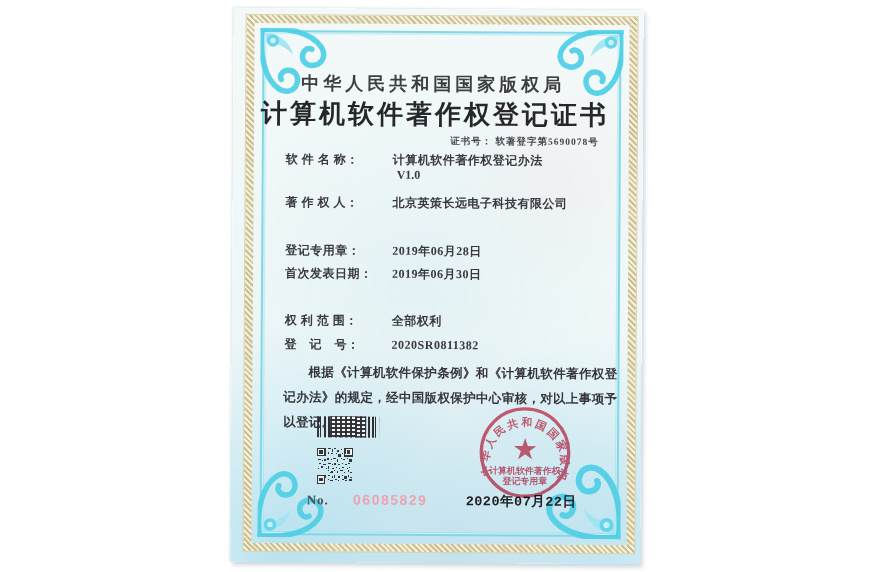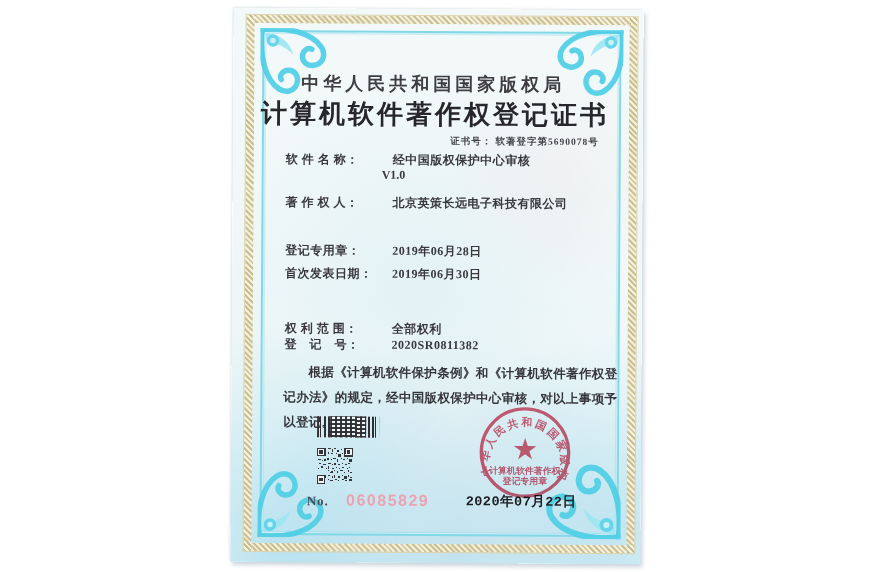--- a/index.html
+++ b/index.html
@@ -48,21 +48,21 @@
     position:absolute;left:0;right:6px;top:88px;text-align:center;
     font-size:26px;font-weight:900;color:#26262b;letter-spacing:3px;
   }
   .certno{
     position:absolute;right:44px;top:126px;
     font-size:9.5px;font-weight:600;color:#44444a;letter-spacing:1px;text-align:right;
   }
   .field-row{position:absolute;left:53px;font-size:12px;font-weight:700;color:#38383e;}
   .field-label{display:inline-block;width:104px;letter-spacing:.5px;}
   .field-value{letter-spacing:.5px;}
-  .version-line{position:absolute;left:149px;top:159px;font-size:12px;font-weight:700;color:#38383e;}
+  .version-line{position:absolute;left:164px;top:159px;font-size:12px;font-weight:700;color:#38383e;}
   .statement{
     position:absolute;left:52px;top:352px;width:334px;
     font-size:12.5px;font-weight:700;color:#35353b;line-height:25px;
     text-indent:25px;letter-spacing:.3px;text-align:justify;margin:0;
   }
   
   .barcode{
     position:absolute;left:86px;top:408px;width:62px;height:21px;
     background:
       repeating-linear-gradient(90deg,#2f2f33 0 2px,transparent 2px 3px,#2f2f33 3px 4px,
@@ -71,22 +71,22 @@
   .barcode-matrix{
     position:absolute;left:13px;right:13px;top:0;bottom:0;background-color:#eef6f6;
     background-image:
       repeating-linear-gradient(0deg,rgba(45,45,50,.95) 0 2px,transparent 2px 4px),
       repeating-linear-gradient(90deg,rgba(45,45,50,.95) 0 2px,transparent 2px 5px);
   }
   .qrcode{position:absolute;left:86px;top:439px;width:36px;height:37px;}
   
   .serial{position:absolute;left:76px;top:483px;font-size:13px;}
   .serial-label{color:#4c4c52;font-weight:600;letter-spacing:1px;text-align:center;}
-  .serial-number{color:#ecA3b0;font-weight:600;letter-spacing:1.5px;margin-left:14px;
-    font-family:"Liberation Sans","DejaVu Sans",sans-serif;font-size:16px;}
+  .serial-number{color:#ecA3b0;font-weight:600;letter-spacing:1.5px;margin-left:21px;
+    font-family:"Liberation Sans","DejaVu Sans",sans-serif;font-size:14px;}
   .issue-date{
     position:absolute;left:235px;top:483px;font-size:13.5px;font-weight:900;
     color:#202024;letter-spacing:.5px;
     font-family:Liberation Mono, monospace;
   }
   .stamp{
     position:absolute;left:247px;top:396px;width:94px;height:94px;
     mix-blend-mode:multiply;opacity:.9;
   }
   .stamp text{font-family:"Liberation Serif","DejaVu Serif",serif;}
@@ -130,36 +130,36 @@
 
   <div class="issuer">中华人民共和国国家版权局</div>
   <div class="cert-title">计算机软件著作权登记证书</div>
   <div class="certno">
     <span>证书号：</span>
     <span>软著登字第5690078号</span>
   </div>
 
   <div class="field-row" style="top:143px;">
     <span class="field-label">软 件 名 称：</span>
-    <span class="field-value">经中国版权保护中心审核</span>
+    <span class="field-value">计算机软件著作权登记办法</span>
   </div>
   <div class="version-line">V1.0</div>
   <div class="field-row" style="top:186px;">
     <span class="field-label">著 作 权 人：</span>
     <span class="field-value">北京英策长远电子科技有限公司</span>
   </div>
   <div class="field-row" style="top:234px;">
     <span class="field-label">登记专用章：</span>
     <span class="field-value">2019年06月28日</span>
   </div>
   <div class="field-row" style="top:257px;">
     <span class="field-label">首次发表日期：</span>
     <span class="field-value">2019年06月30日</span>
   </div>
-  <div class="field-row" style="top:312px;">
+  <div class="field-row" style="top:304px;">
     <span class="field-label">权 利 范 围：</span>
     <span class="field-value">全部权利</span>
   </div>
   <div class="field-row" style="top:328px;">
     <span class="field-label">登　记　号：</span>
     <span class="field-value">2020SR0811382</span>
   </div>
 
   <p class="statement">根据《计算机软件保护条例》和《计算机软件著作权登记办法》的规定，经中国版权保护中心审核，对以上事项予以登记。</p>
 

